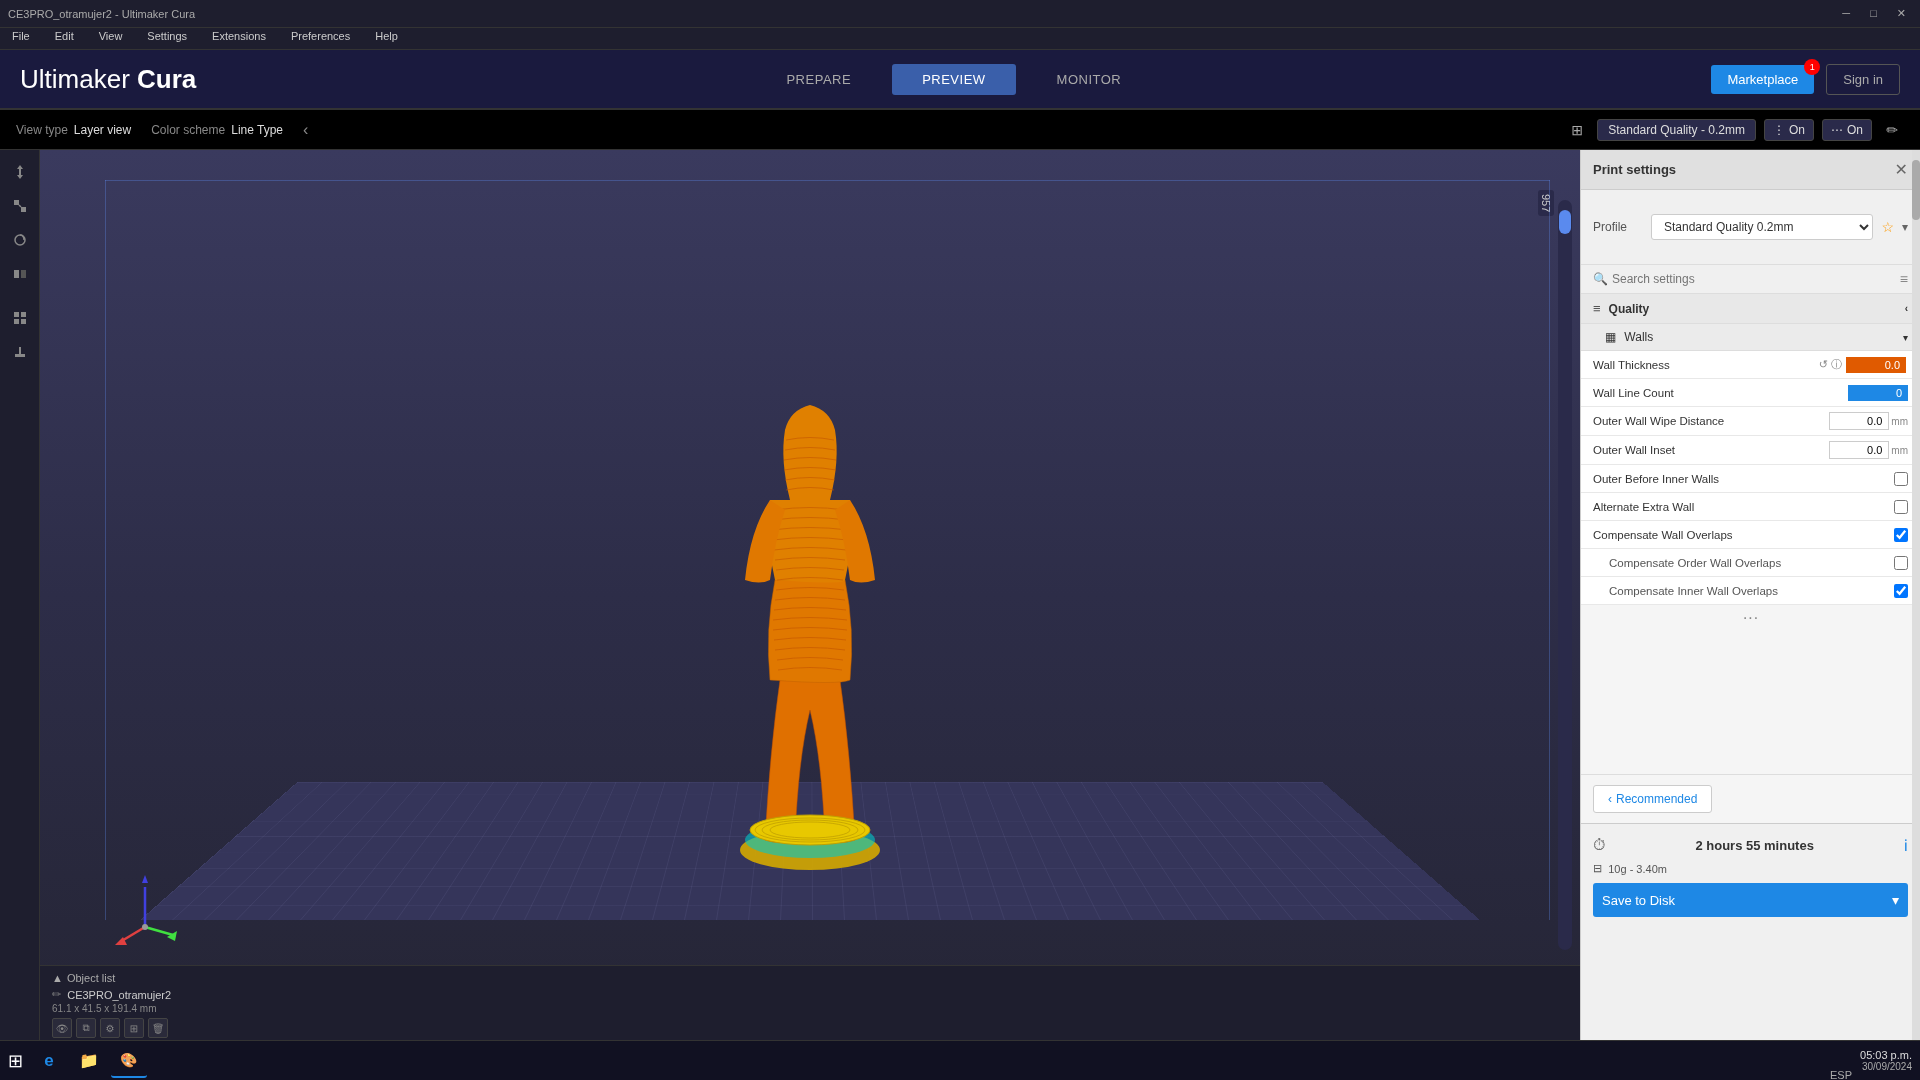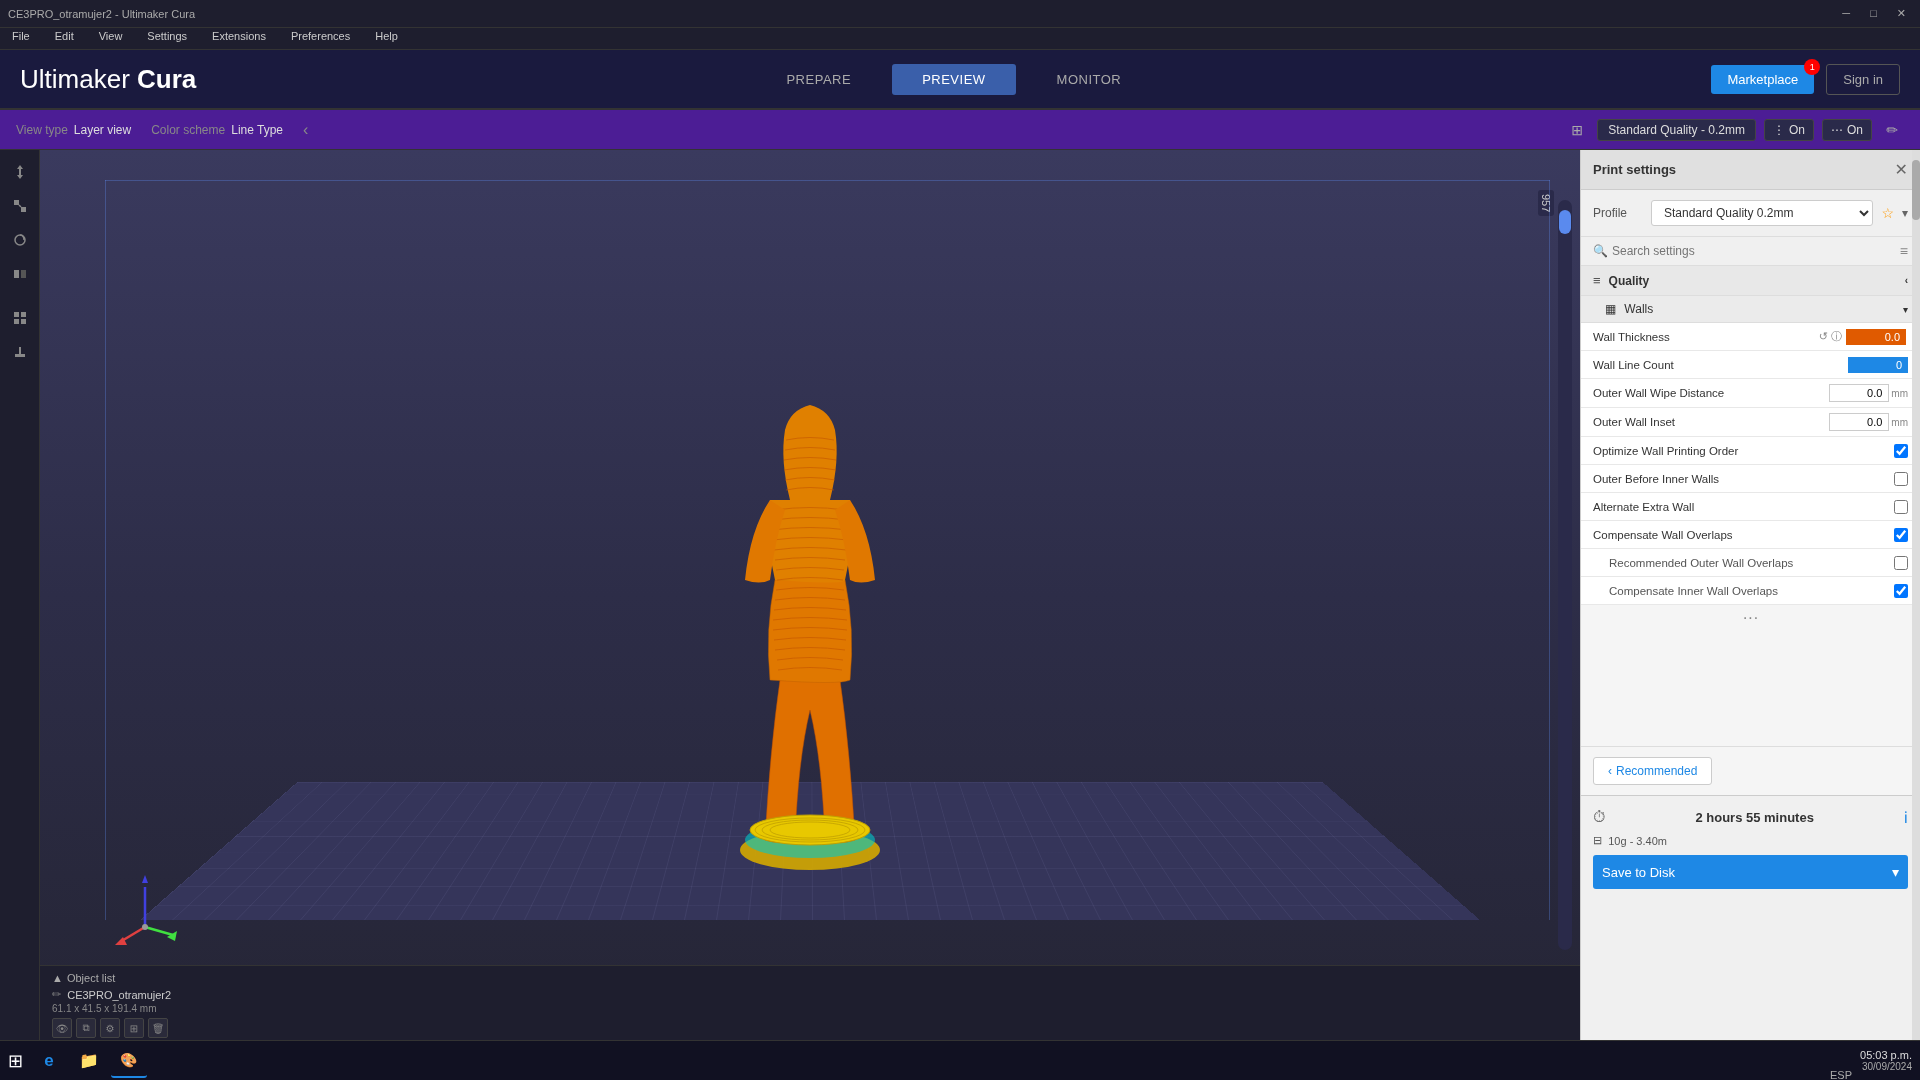--- a/index.html
+++ b/index.html
@@ -105,21 +105,21 @@
       border: 1px solid #555;
       padding: 7px 16px;
       border-radius: 3px;
       cursor: pointer;
       font-size: 13px;
     }
 
     
     #view-toolbar {
       height: 40px;
-      background: #4c1d95;
+      background: #000000;
       display: flex;
       align-items: center;
       padding: 0 16px;
       border-bottom: 1px solid #333;
       gap: 20px;
     }
     .view-item {
       display: flex;
       align-items: center;
       gap: 6px;
@@ -264,21 +264,21 @@
     .panel-close {
       cursor: pointer;
       font-size: 16px;
       color: #666;
       background: none;
       border: none;
     }
 
     
     .profile-row {
-      padding: 10px 12px;
+      padding: 24px 12px;
       display: flex;
       align-items: center;
       gap: 8px;
       border-bottom: 1px solid #ddd;
     }
     .profile-label { color: #555; font-size: 12px; min-width: 50px; }
     .profile-select {
       flex: 1;
       background: white;
       border: 1px solid #ccc;
@@ -782,42 +782,38 @@
           <input type="text" class="setting-value-input" value="0.0" style="">
           <span class="mm-label">mm</span>
         </div>
 
         <div class="setting-row">
           <span class="setting-name">Outer Wall Inset</span>
           <input type="text" class="setting-value-input" value="0.0" style="">
           <span class="mm-label">mm</span>
         </div>
 
-        <div class="setting-row">
-          <span class="setting-name">Optimize Wall Printing Order</span>
-          <input type="checkbox" class="setting-checkbox" checked="" style="">
-        </div>
 
         <div class="setting-row">
           <span class="setting-name">Outer Before Inner Walls</span>
           <input type="checkbox" class="setting-checkbox" style="">
         </div>
 
         <div class="setting-row">
           <span class="setting-name">Alternate Extra Wall</span>
           <input type="checkbox" class="setting-checkbox" style="">
         </div>
 
         <div class="setting-row">
           <span class="setting-name">Compensate Wall Overlaps</span>
           <input type="checkbox" class="setting-checkbox" checked="" style="">
         </div>
 
         <div class="setting-row">
-          <span class="setting-name indented">Recommended Outer Wall Overlaps</span>
+          <span class="setting-name indented">Compensate Order Wall Overlaps</span>
           <input type="checkbox" class="setting-checkbox" style="">
         </div>
 
         <div class="setting-row">
           <span class="setting-name indented">Compensate Inner Wall Overlaps</span>
           <input type="checkbox" class="setting-checkbox" checked="" style="">
         </div>
 
         <div style="text-align:center; padding:4px; color:#888; font-size:16px;">···</div>
 

